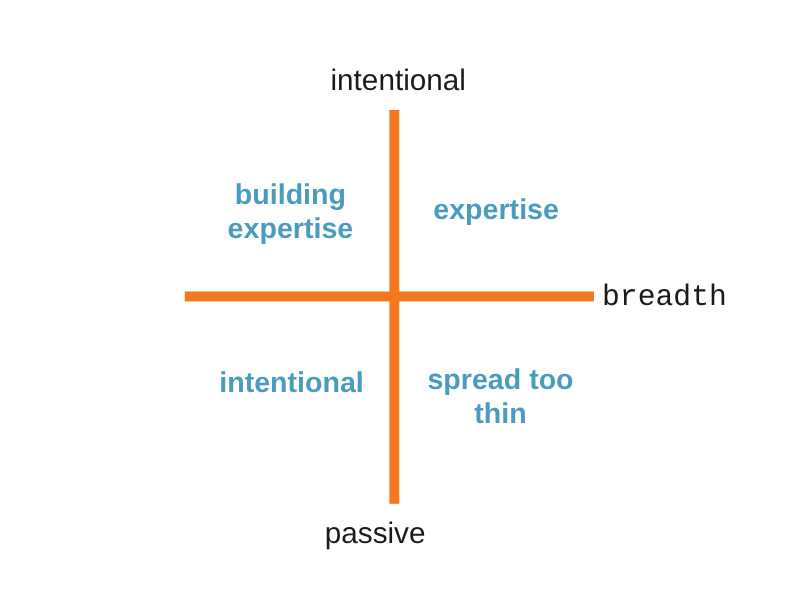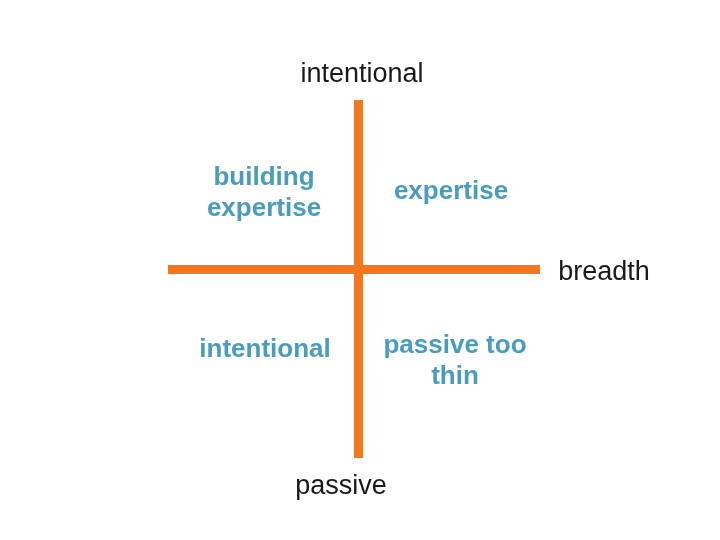--- a/index.html
+++ b/index.html
@@ -46,21 +46,21 @@
     font-size: 27px;
   }
   .quadrant-label {
     color: var(--quadrant-text);
     font-size: 26px;
     font-weight: bold;
   }
   .pos-top     { left: 362px; top: 74px;  }
   .pos-bottom  { left: 341px; top: 486px; }
   .pos-left    { left: 114px; top: 271px; }
-  .pos-right   { left: 604px; top: 272px; }
+  .pos-right   { left: 604px; top: 272px; font-family: Liberation Mono, monospace; }
   .pos-q-tl    { left: 264px; top: 192px; }
   .pos-q-tr    { left: 451px; top: 190px; }
   .pos-q-bl    { left: 265px; top: 348px; }
   .pos-q-br    { left: 455px; top: 360px; }
 </style>
 </head>
 <body>
 
 <div class="slide">
 
@@ -75,16 +75,16 @@
 
   <div class="label axis-label pos-right">breadth</div>
 
   <div class="label quadrant-label pos-q-tl">building
 expertise</div>
 
   <div class="label quadrant-label pos-q-tr">expertise</div>
 
   <div class="label quadrant-label pos-q-bl">intentional</div>
 
-  <div class="label quadrant-label pos-q-br">passive too
+  <div class="label quadrant-label pos-q-br">spread too
 thin</div>
 
 </div>
 
 </body></html>

